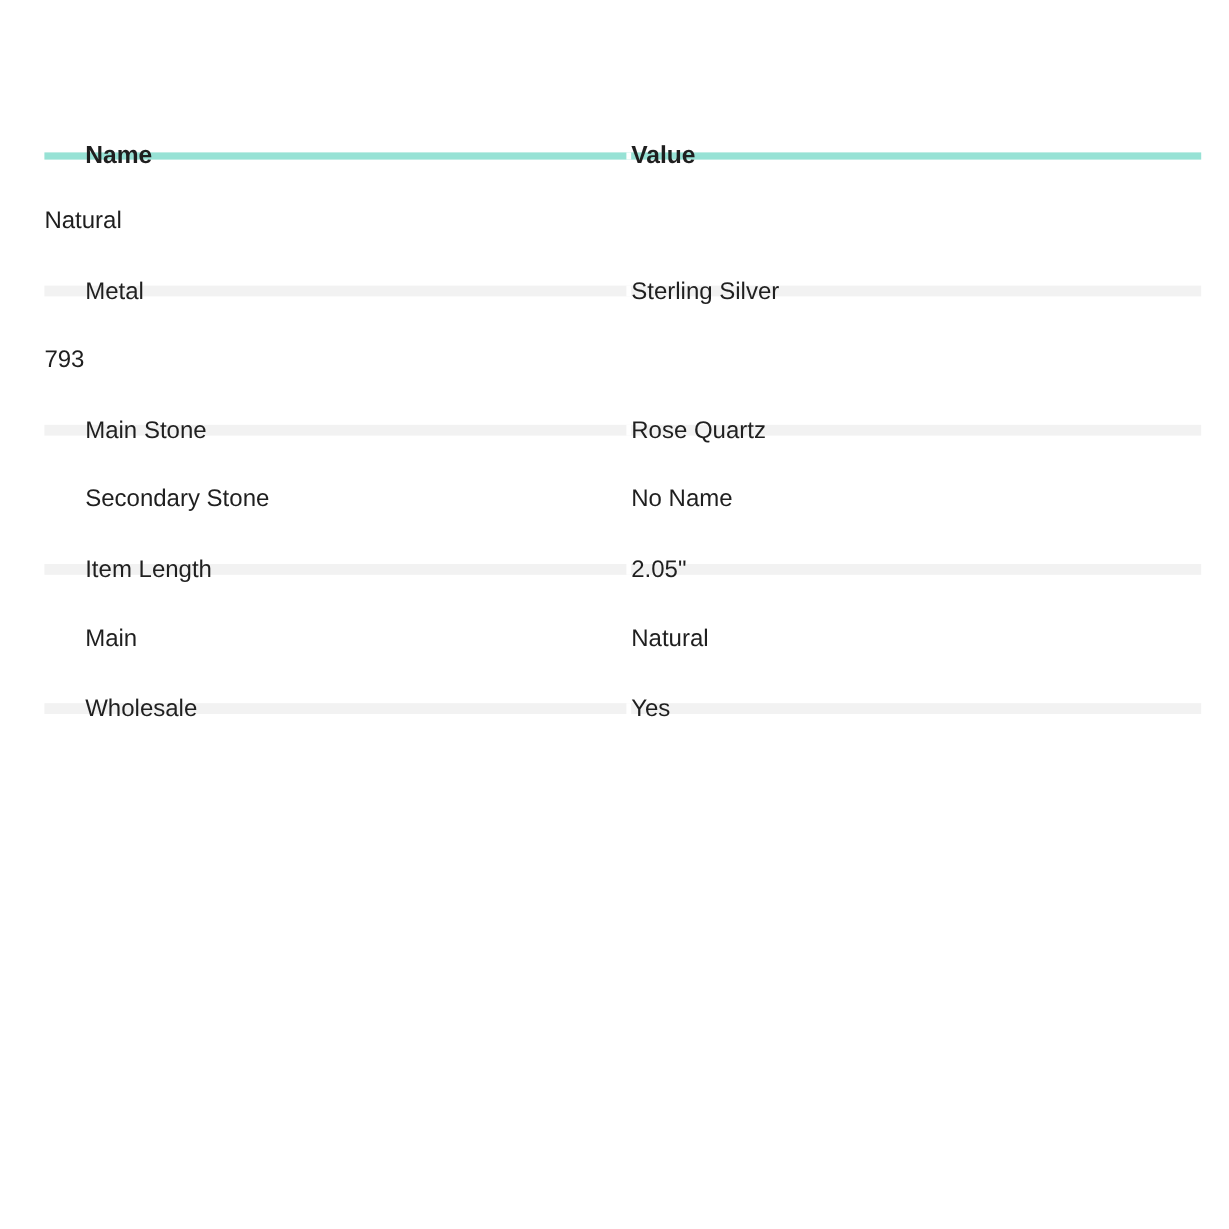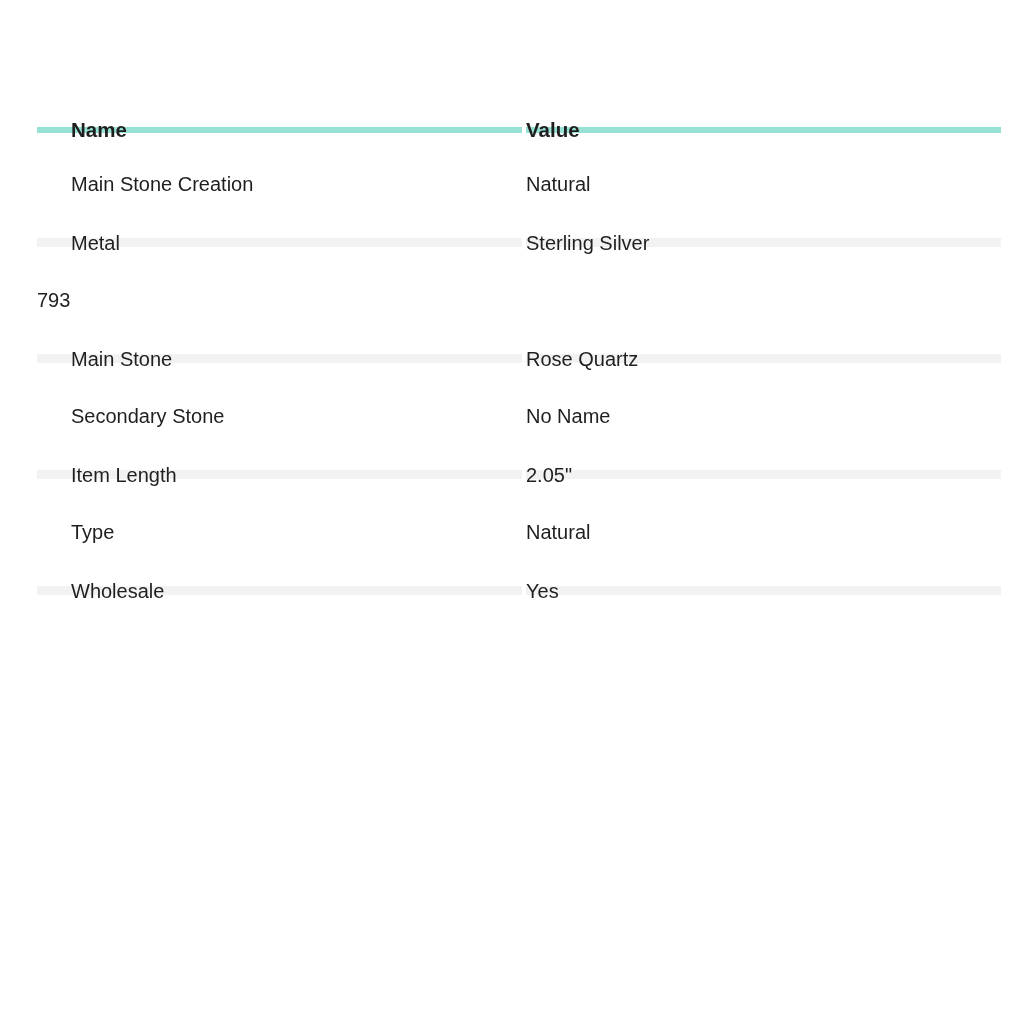--- a/index.html
+++ b/index.html
@@ -70,21 +70,20 @@
 <div class="page">
   <div class="attr-table">
 
     <div class="row header-row">
       <div class="cell name-col">Name</div>
       <div class="cell value-col">Value</div>
     </div>
 
     <div id="tbody">
   <div class="row">
-    <div class="cell name-col">Main Stone Creation</div>
     <div class="cell value-col">Natural</div>
   </div>
 
   <div class="row stripe">
     <div class="cell name-col">Metal</div>
     <div class="cell value-col">Sterling Silver</div>
   </div>
 
   <div class="row">
     <div class="cell value-col">793</div>
@@ -99,21 +98,21 @@
     <div class="cell name-col">Secondary Stone</div>
     <div class="cell value-col">No Name</div>
   </div>
 
   <div class="row stripe">
     <div class="cell name-col">Item Length</div>
     <div class="cell value-col">2.05"</div>
   </div>
 
   <div class="row">
-    <div class="cell name-col">Type</div>
+    <div class="cell name-col">Main</div>
     <div class="cell value-col">Natural</div>
   </div>
 
   <div class="row stripe">
     <div class="cell name-col">Wholesale</div>
     <div class="cell value-col">Yes</div>
   </div>
 </div>
 
   </div>

